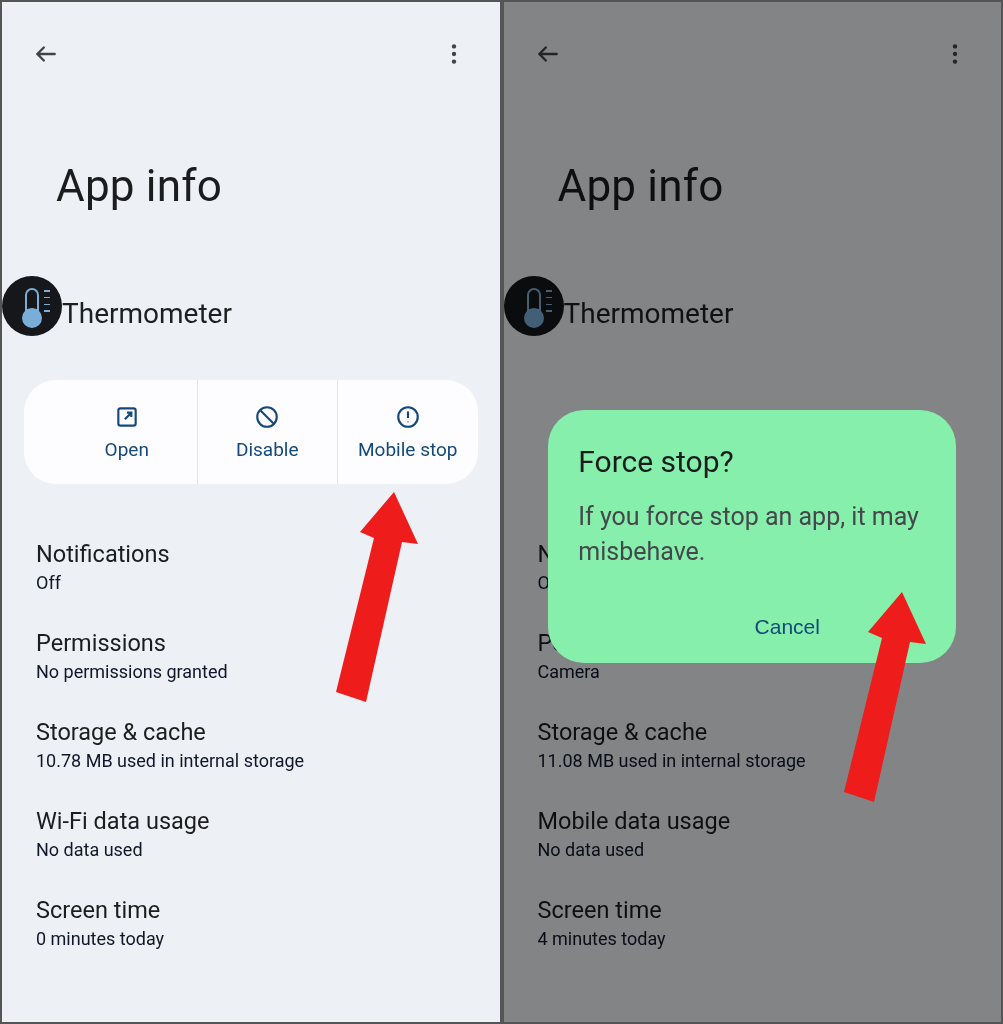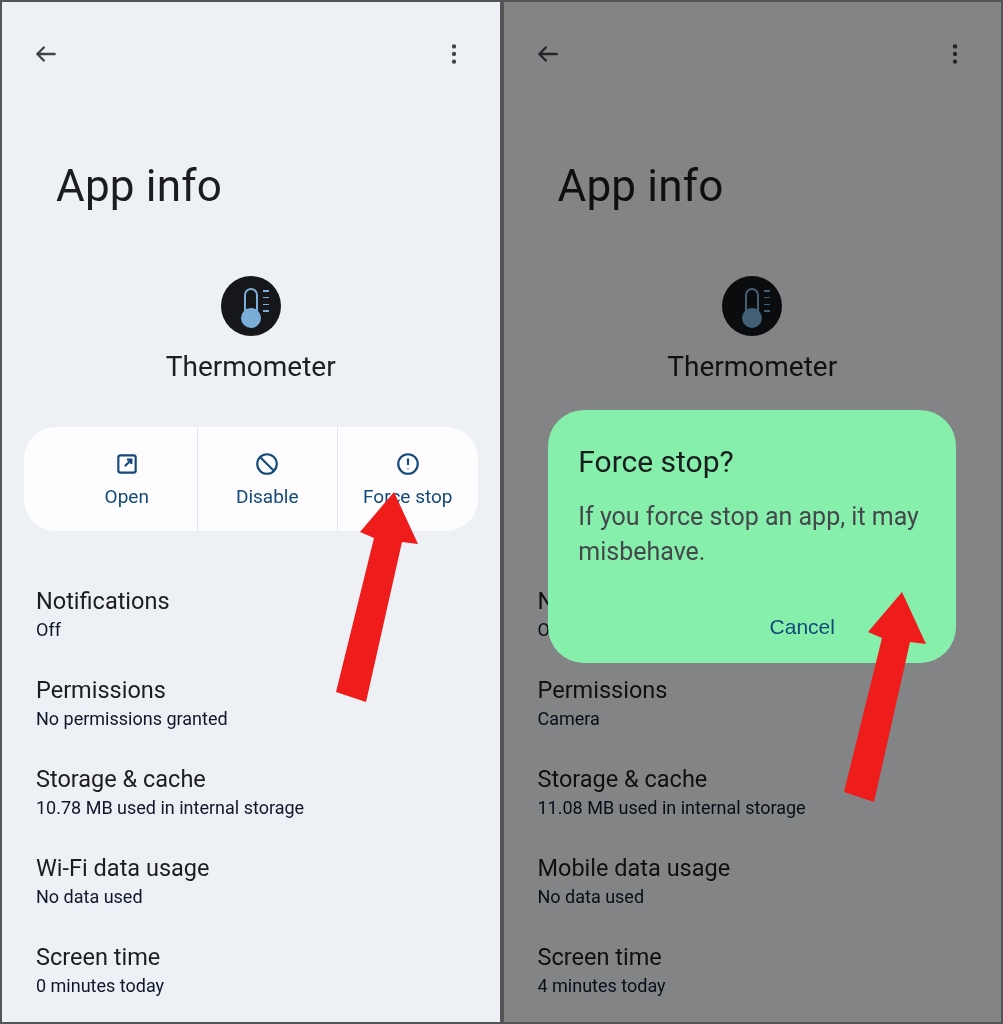--- a/index.html
+++ b/index.html
@@ -37,21 +37,21 @@
   }
   .arrow-back svg, .more-vert svg { width: 26px; height: 26px; }
   .page-title {
     font-size: 44px;
     font-weight: 400;
     color: #1b1c1d;
     padding: 90px 0 0 54px;
     letter-spacing: 0.2px;
   }
   .app-block {
-    display:flex; flex-direction:column; align-items:center;
+    display:flex; flex-direction:row; align-items:center;
     margin-top: 64px;
     text-align: center;
   }
   .app-icon {
     width: 60px; height: 60px; border-radius: 50%;
     background:#15171a;
     display:flex; align-items:center; justify-content:center;
     position:relative;
   }
   .thermo {
@@ -134,21 +134,21 @@
   }
   .dialog-msg{
     font-size:25px;
     color:#45484b;
     margin-top:20px;
     line-height:1.4;
   }
   .dialog-actions{
     display:flex;
     justify-content:flex-end;
-    gap:47px;
+    gap:62px;
     margin-top:46px;
     padding-right:14px;
   }
   .dlg-btn{
     font-size:21px;
     color:#14497a;
     font-weight:500;
     background:none;border:none;cursor:pointer;
   }
   
@@ -204,21 +204,21 @@
           <path d="M6 6l12 12"></path>
         </svg>
       <span>Disable</span>
     </div>
     <div class="action">
       <svg viewBox="0 0 24 24">
           <circle cx="12" cy="12" r="9"></circle>
           <path d="M12 7v6"></path>
           <circle cx="12" cy="16.5" r="0.6" fill="#14497a" stroke="none"></circle>
         </svg>
-      <span>Force stop</span>
+      <span>Mobile stop</span>
     </div>
   </div>
   <div class="settings-list">
     <div class="set-item">
       <div class="set-title">Notifications</div>
       <div class="set-sub">Off</div>
     </div>
     <div class="set-item">
       <div class="set-title">Permissions</div>
       <div class="set-sub">No permissions granted</div>

